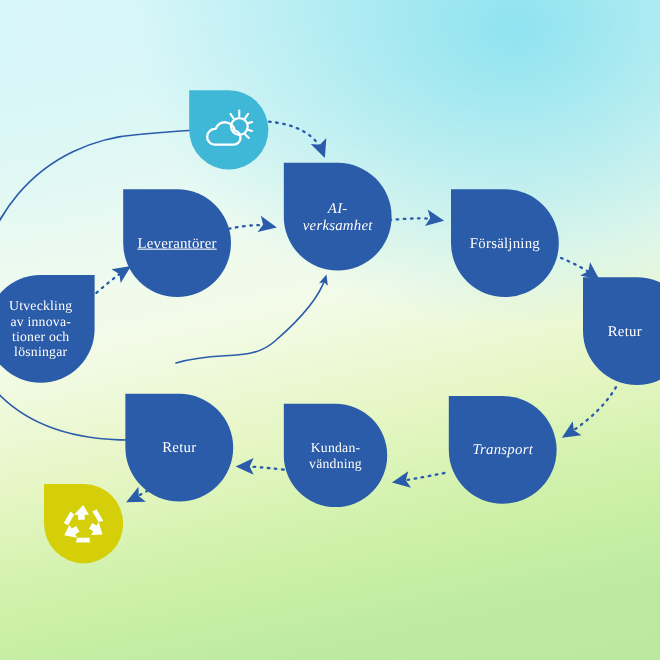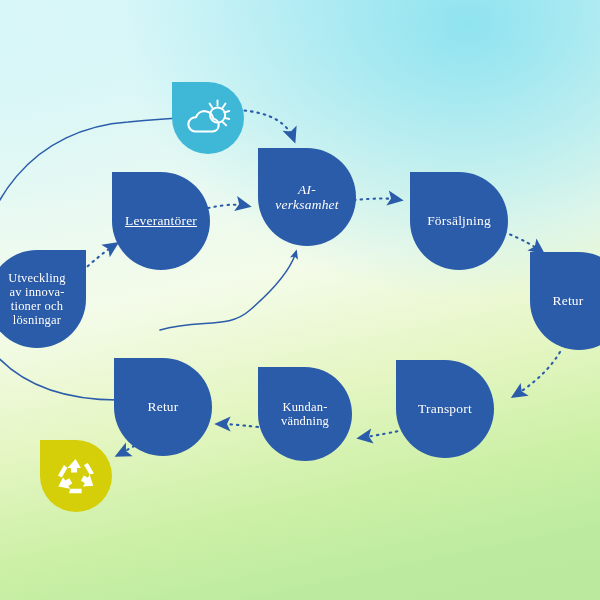--- a/index.html
+++ b/index.html
@@ -155,21 +155,21 @@
   </div>
 
   <div class="node fill-blue c-tl" id="node-forsaljning" style="left:410px; top:172px; width:98px; height:98px;font-family:Liberation Serif, serif;">
     <span class="label txt-md">Försäljning</span>
   </div>
 
   <div class="node fill-blue c-tl" id="node-teknik" style="left:530px; top:252px; width:98px; height:98px;">
     <span class="label txt-md" style="margin-right:22px;">Retur</span>
   </div>
 
-  <div class="node fill-blue c-tl" id="node-transport" style="left:396px; top:360px; width:98px; height:98px;">
+  <div class="node fill-blue c-tl" id="node-transport" style="left:408px; top:360px; width:98px; height:98px;font-style:italic;">
     <span class="label txt-md">Transport</span>
   </div>
 
   <div class="node fill-blue c-tl" id="node-kundanvandning" style="left:258px; top:367px; width:94px; height:94px;">
     <span class="label txt-sm">Kundan-
 vändning</span>
   </div>
 
   <div class="node fill-blue c-tl" id="node-retur" style="left:114px; top:358px; width:98px; height:98px;">
     <span class="label txt-md">Retur</span>

